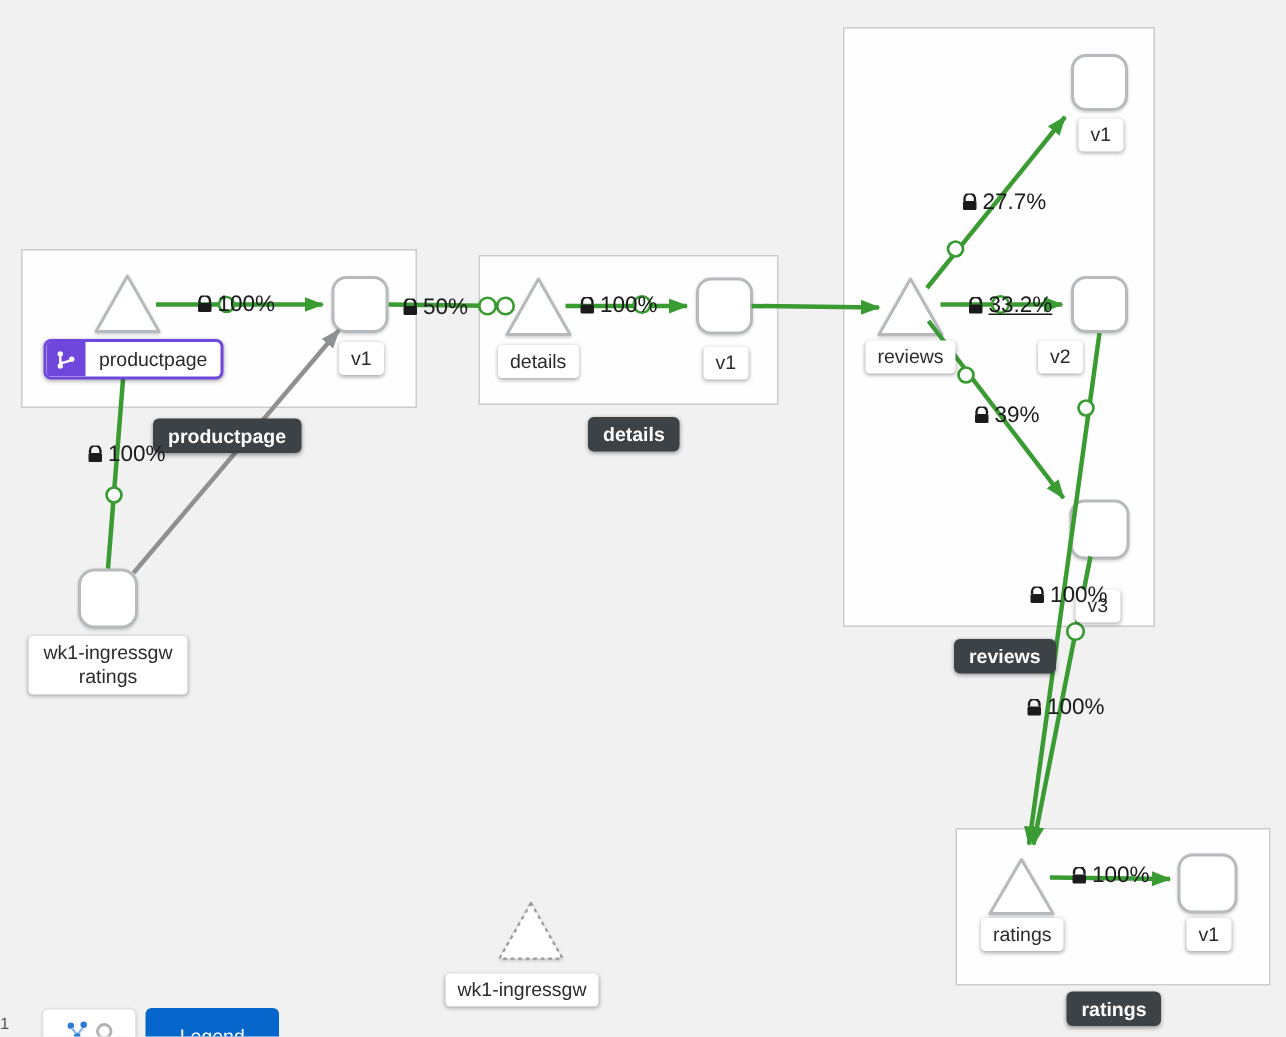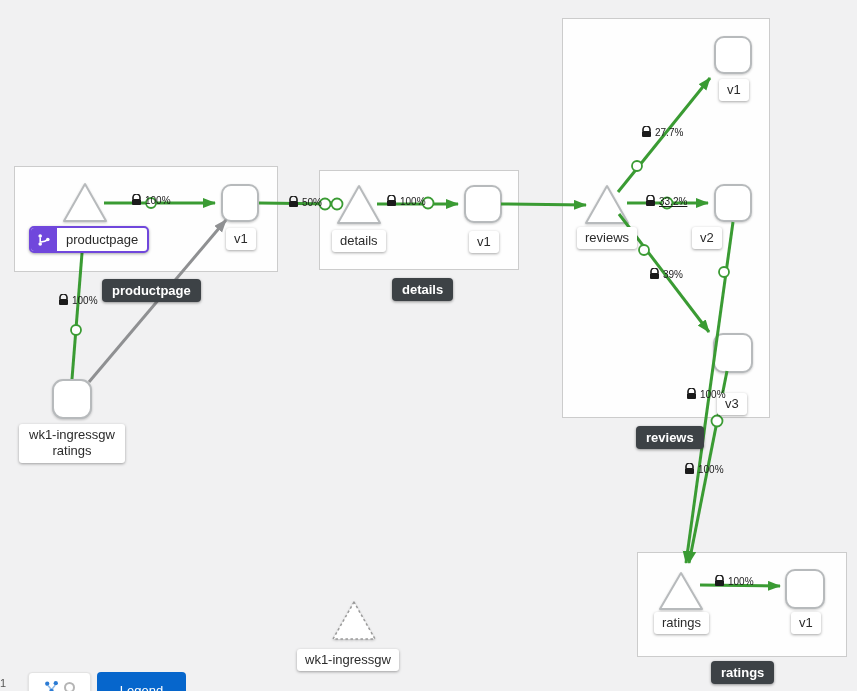--- a/index.html
+++ b/index.html
@@ -19,21 +19,21 @@
 
   .selpill { position:absolute; display:flex; align-items:stretch; background:#ffffff;
              border:2px solid #7047dc; border-radius:5px; overflow:hidden;
              box-shadow:0 1px 3px rgba(0,0,0,0.35); }
   .selpill .badge { background:#7047dc; width:26px; display:flex; align-items:center; justify-content:center; }
   .selpill .ptxt { font-size:13px; color:#2b2b2b; padding:4px 9px; white-space:nowrap; }
 
   .tooltip { position:absolute; background:#3d4246; color:#ffffff; font-size:13px; font-weight:bold;
              padding:4px 10px; border-radius:4px; box-shadow:0 1px 3px rgba(0,0,0,0.4); white-space:nowrap; }
 
-  .elabel { position:absolute; display:flex; align-items:center; gap:3px; font-size:10px;
+  .elabel { position:absolute; display:flex; align-items:center; gap:3px; font-size:15px;
             color:#1b1b1b; white-space:nowrap;text-align:center; }
   .elabel svg { flex:0 0 auto; }
 
   .toolbar-chip { position:absolute; left:0; top:675px; width:16px; height:22px;
                   color:#555; font-size:11px; padding-top:2px; }
   .tool-btn { position:absolute; top:672px; background:#ffffff; border:1px solid #e3e3e3;
               border-radius:4px; box-shadow:0 1px 2px rgba(0,0,0,0.15);
               display:flex; align-items:center; justify-content:center; gap:5px; }
   #graph-tool-btn { left:28px; width:63px; height:30px; }
   #graph-tool-btn .gray-circle { width:11px; height:11px; border:2px solid #b5b5b5; border-radius:50%; }
@@ -138,21 +138,21 @@
   <div class="tooltip" style="left:636px;top:426px;">reviews</div>
   <div class="tooltip" style="left:711px;top:661px;">ratings</div>
 
   <div class="elabel" style="left:131px;top:194px;">
     <svg width="11" height="12" viewBox="0 0 11 12">
         <path d="M2 5 V3.5 a3.5 3.5 0 0 1 7 0 V5" fill="none" stroke="#1b1b1b" stroke-width="1.6"></path>
         <rect x="1" y="5" width="9" height="6" rx="1" fill="#1b1b1b"></rect>
       </svg>
     <span>100%</span>
   </div>
-  <div class="elabel" style="left:288px;top:196px;">
+  <div class="elabel" style="left:268px;top:196px;">
     <svg width="11" height="12" viewBox="0 0 11 12">
         <path d="M2 5 V3.5 a3.5 3.5 0 0 1 7 0 V5" fill="none" stroke="#1b1b1b" stroke-width="1.6"></path>
         <rect x="1" y="5" width="9" height="6" rx="1" fill="#1b1b1b"></rect>
       </svg>
     <span>50%</span>
   </div>
   <div class="elabel" style="left:386px;top:195px;">
     <svg width="11" height="12" viewBox="0 0 11 12">
         <path d="M2 5 V3.5 a3.5 3.5 0 0 1 7 0 V5" fill="none" stroke="#1b1b1b" stroke-width="1.6"></path>
         <rect x="1" y="5" width="9" height="6" rx="1" fill="#1b1b1b"></rect>

